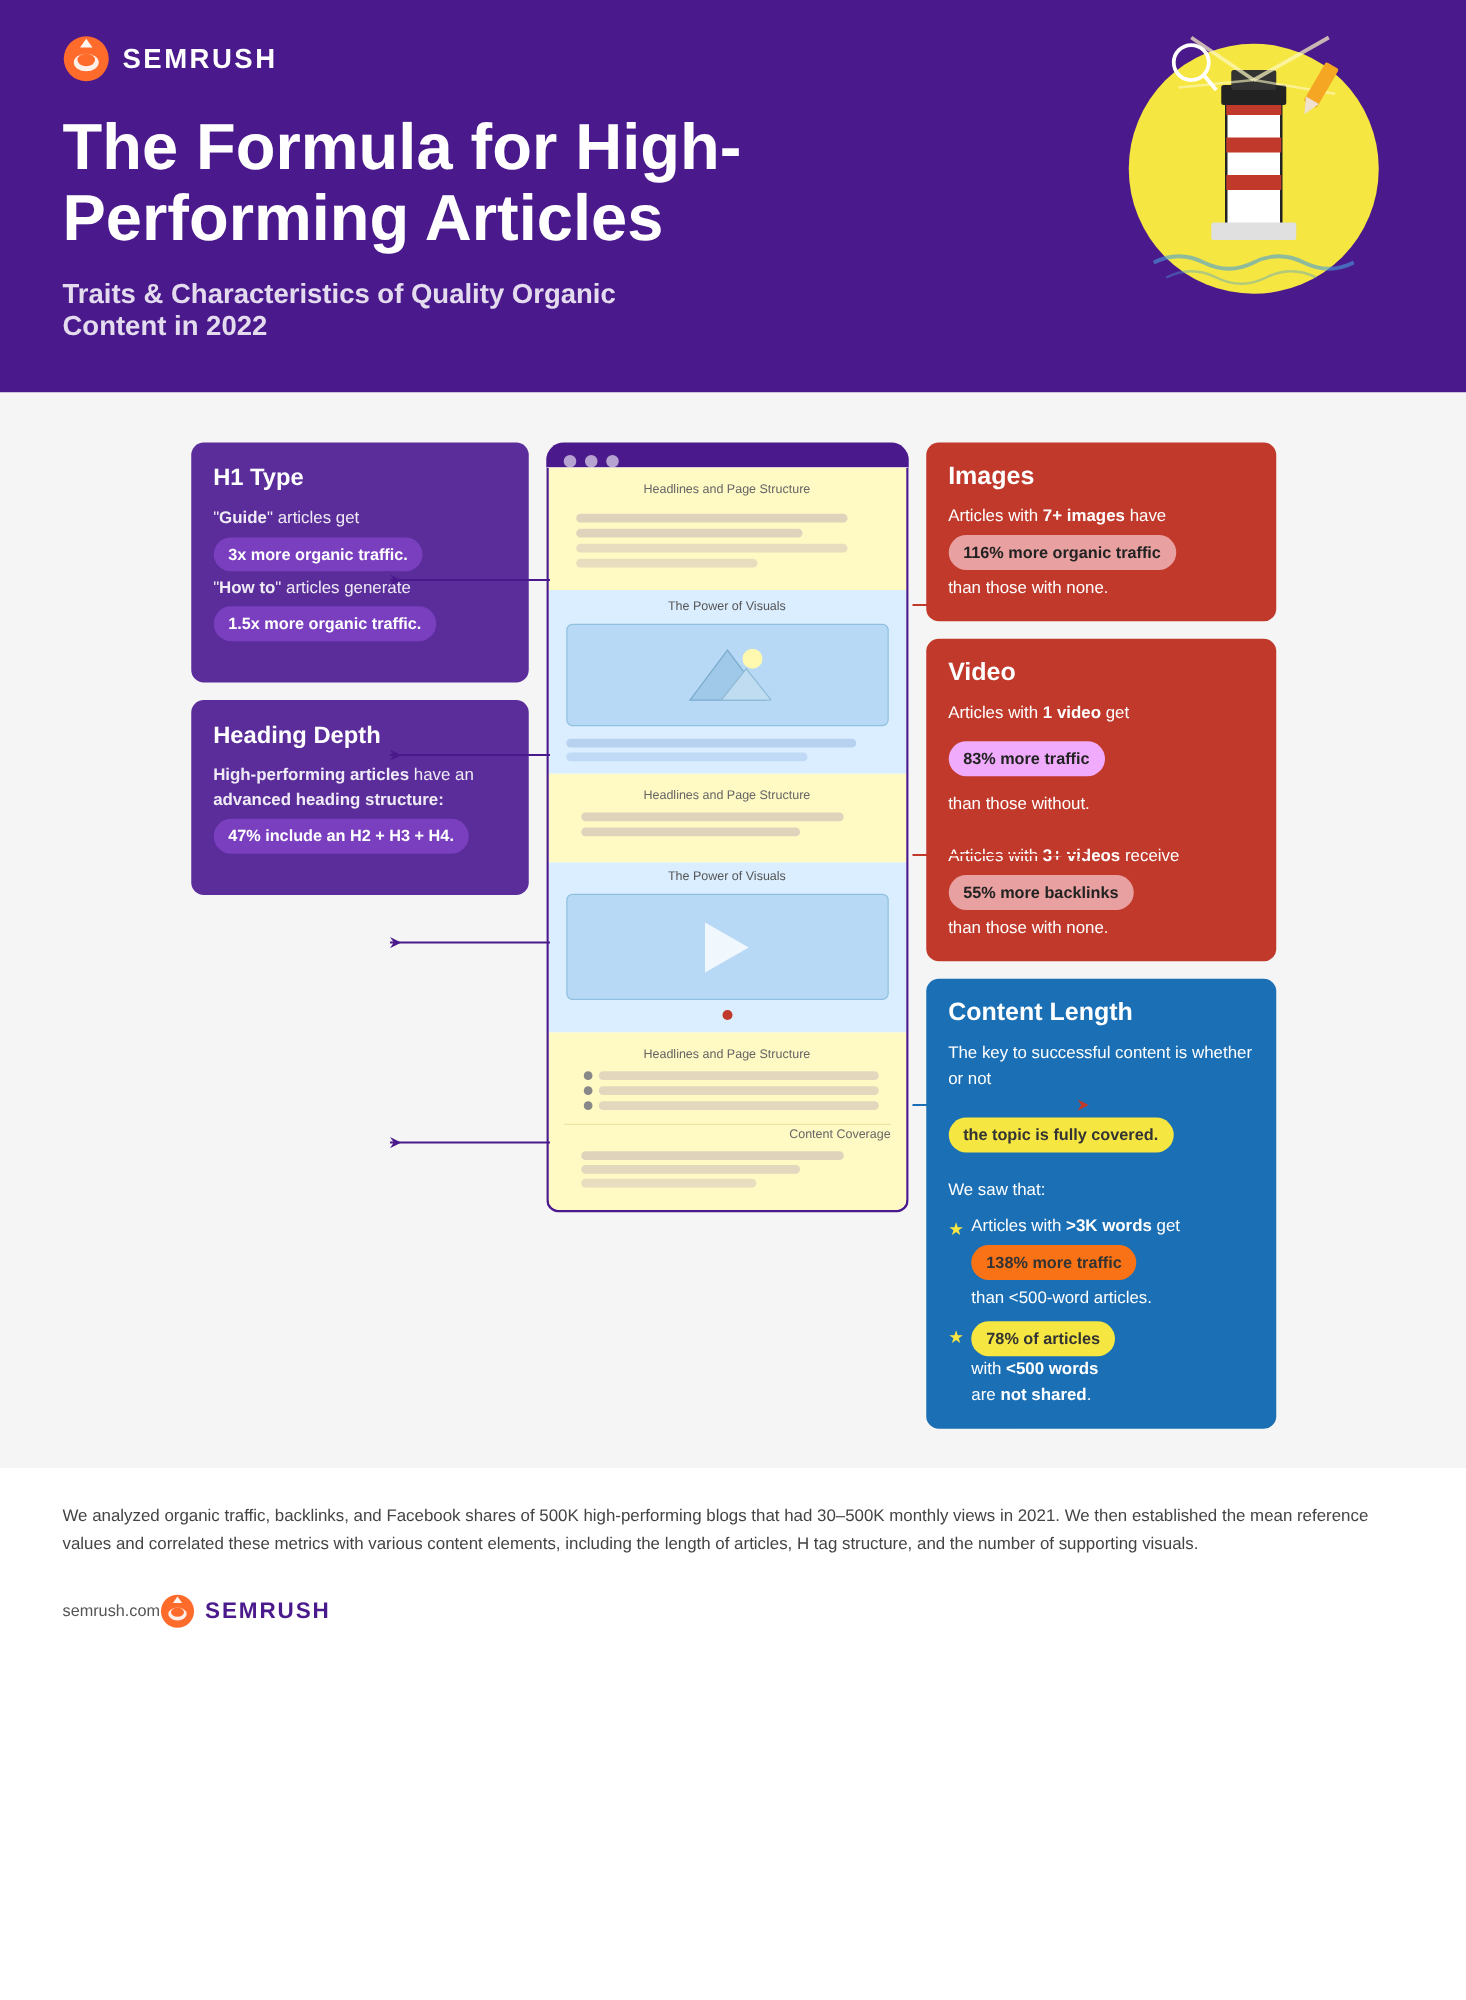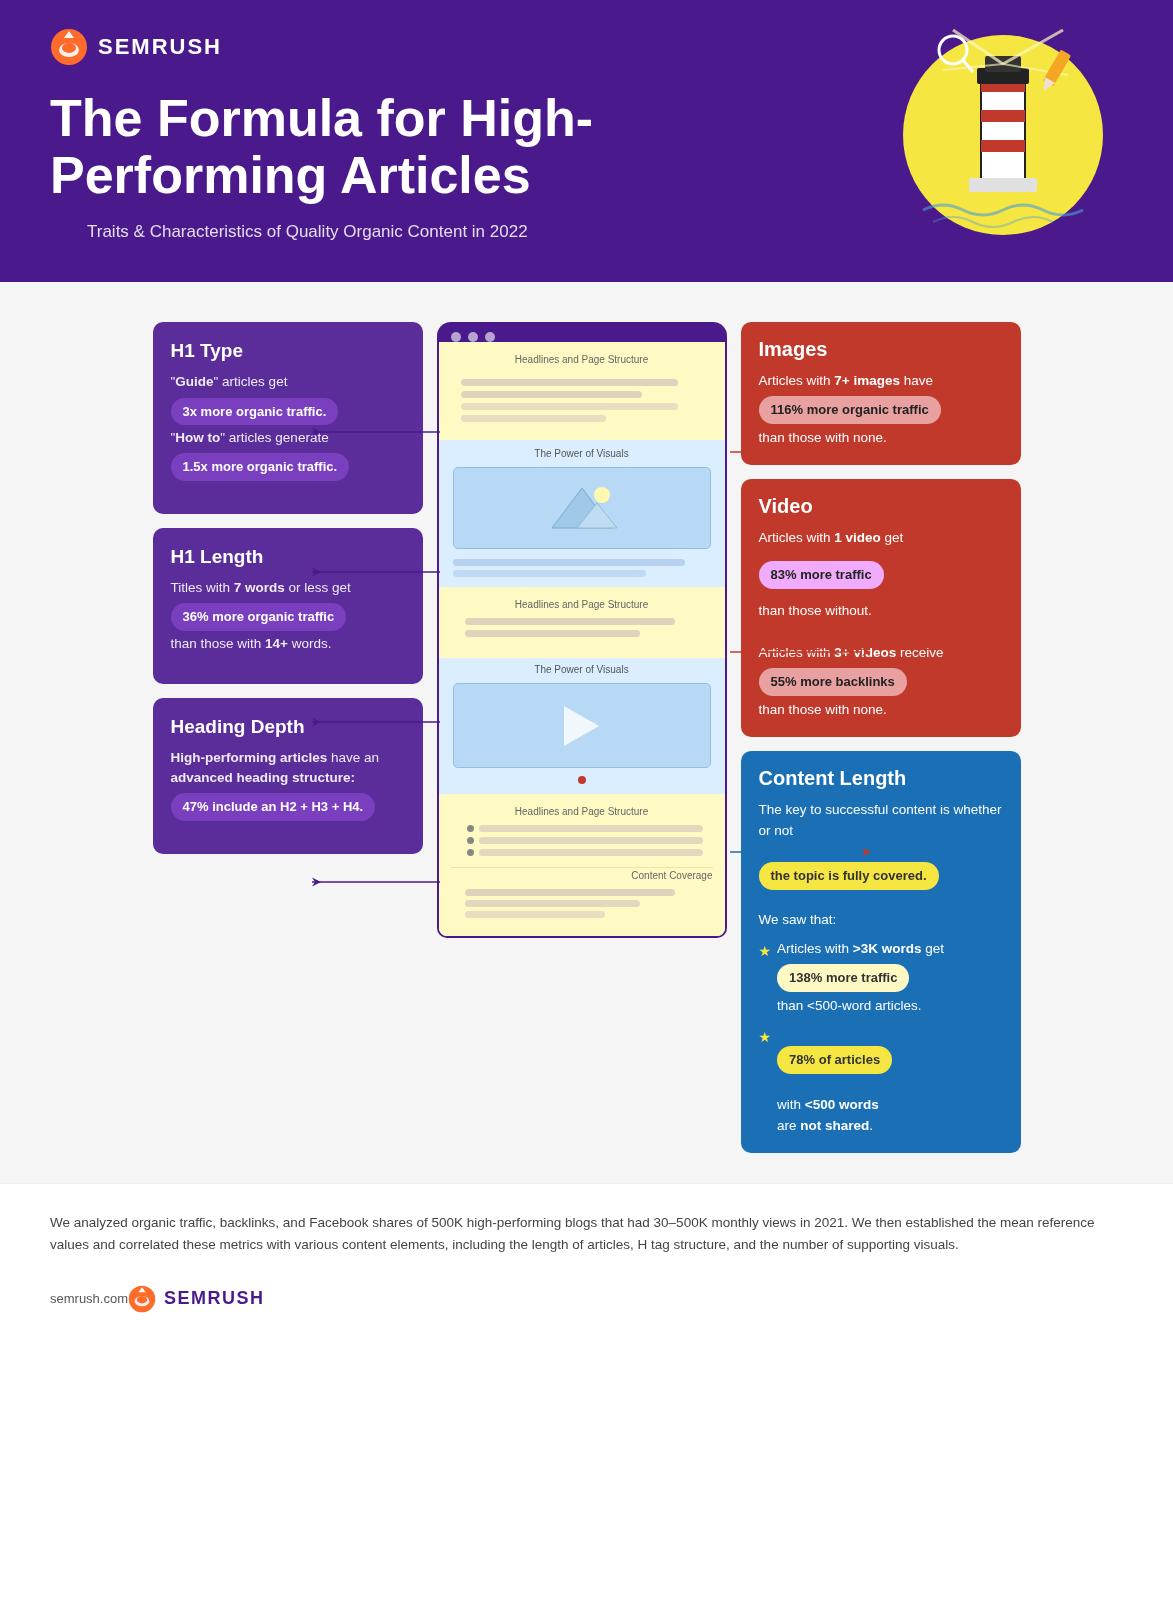--- a/index.html
+++ b/index.html
@@ -37,24 +37,23 @@
     .header-title {
       color: #fff;
       font-size: 52px;
       font-weight: 900;
       line-height: 1.1;
       max-width: 560px;
       margin-bottom: 18px;
     }
     .header-subtitle {
       color: rgba(255,255,255,0.85);
-      font-size: 17px;
-      font-weight: 400;
+      font-size: 22px;
+      font-weight: 700;
       max-width: 500px;
-      margin-left: 37px;
     }
     .header-illustration {
       position: absolute;
       right: 60px;
       top: 20px;
       width: 220px;
       height: 220px;
     }
 
     
@@ -290,28 +289,20 @@
       <div class="left-card">
         <div class="left-card-title">H1 Type</div>
         <div class="left-card-text">
           <span>"<strong>Guide</strong>" articles get</span><br>
           <span class="badge badge-purple">3x more organic traffic.</span><br>
           <span>"<strong>How to</strong>" articles generate</span><br>
           <span class="badge badge-purple">1.5x more organic traffic.</span>
         </div>
       </div>
 
-      <div class="left-card">
-        <div class="left-card-title">H1 Length</div>
-        <div class="left-card-text">
-          Titles with <strong>7 words</strong> or less get<br>
-          <span class="badge badge-purple">36% more organic traffic</span><br>
-          than those with <strong>14+</strong> words.
-        </div>
-      </div>
 
       <div class="left-card">
         <div class="left-card-title">Heading Depth</div>
         <div class="left-card-text">
           <strong>High-performing articles</strong> have an <strong>advanced heading structure:</strong><br>
           <span class="badge badge-purple">47% include an H2 + H3 + H4.</span>
         </div>
       </div>
 
 
@@ -427,28 +418,28 @@
       <div class="right-card-blue">
         <div class="right-card-title">Content Length</div>
         <div class="right-card-text">
           The key to successful content is whether or not<br>
           <span class="badge" style="background:#f5e642;color:#333;display:inline-block;margin:20px 0;">the topic is fully covered.</span><br>
           We saw that:<br>
           <div class="star-bullet">
             <span class="star-icon">★</span>
             <span>
               Articles with <strong>&gt;3K words</strong> get<br>
-              <span class="badge" style="background:#fef9c3;color:#333;display:inline-block;margin:4px 0;">138% more traffic</span><br>
+              <span class="badge" style="background:#f97316;color:#333;display:inline-block;margin:4px 0;">138% more traffic</span><br>
               than &lt;500-word articles.
             </span>
           </div>
           <div class="star-bullet">
             <span class="star-icon">★</span>
             <span>
-              <span class="badge" style="background:#f5e642;color:#333;display:inline-block;margin:21px 0;">78% of articles</span><br>
+              <span class="badge" style="background:#f5e642;color:#333;display:inline-block;margin:0 0;">78% of articles</span><br>
               with <strong>&lt;500 words</strong><br>
               are <strong>not shared</strong>.
             </span>
           </div>
         </div>
       </div>
 
     </div>
 
   </div>

